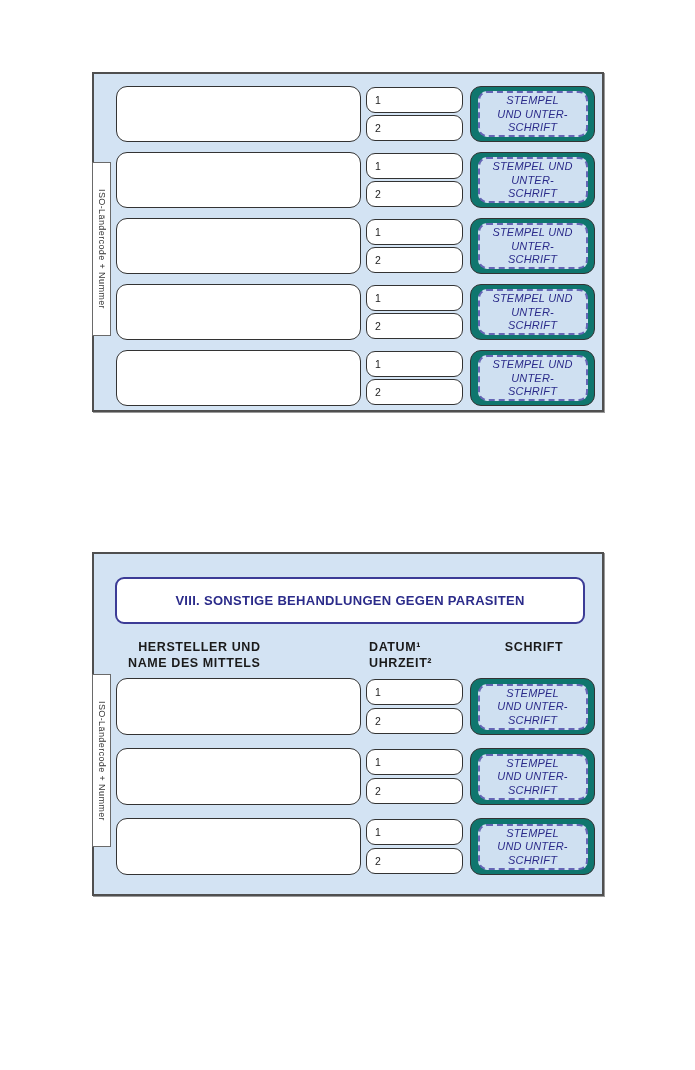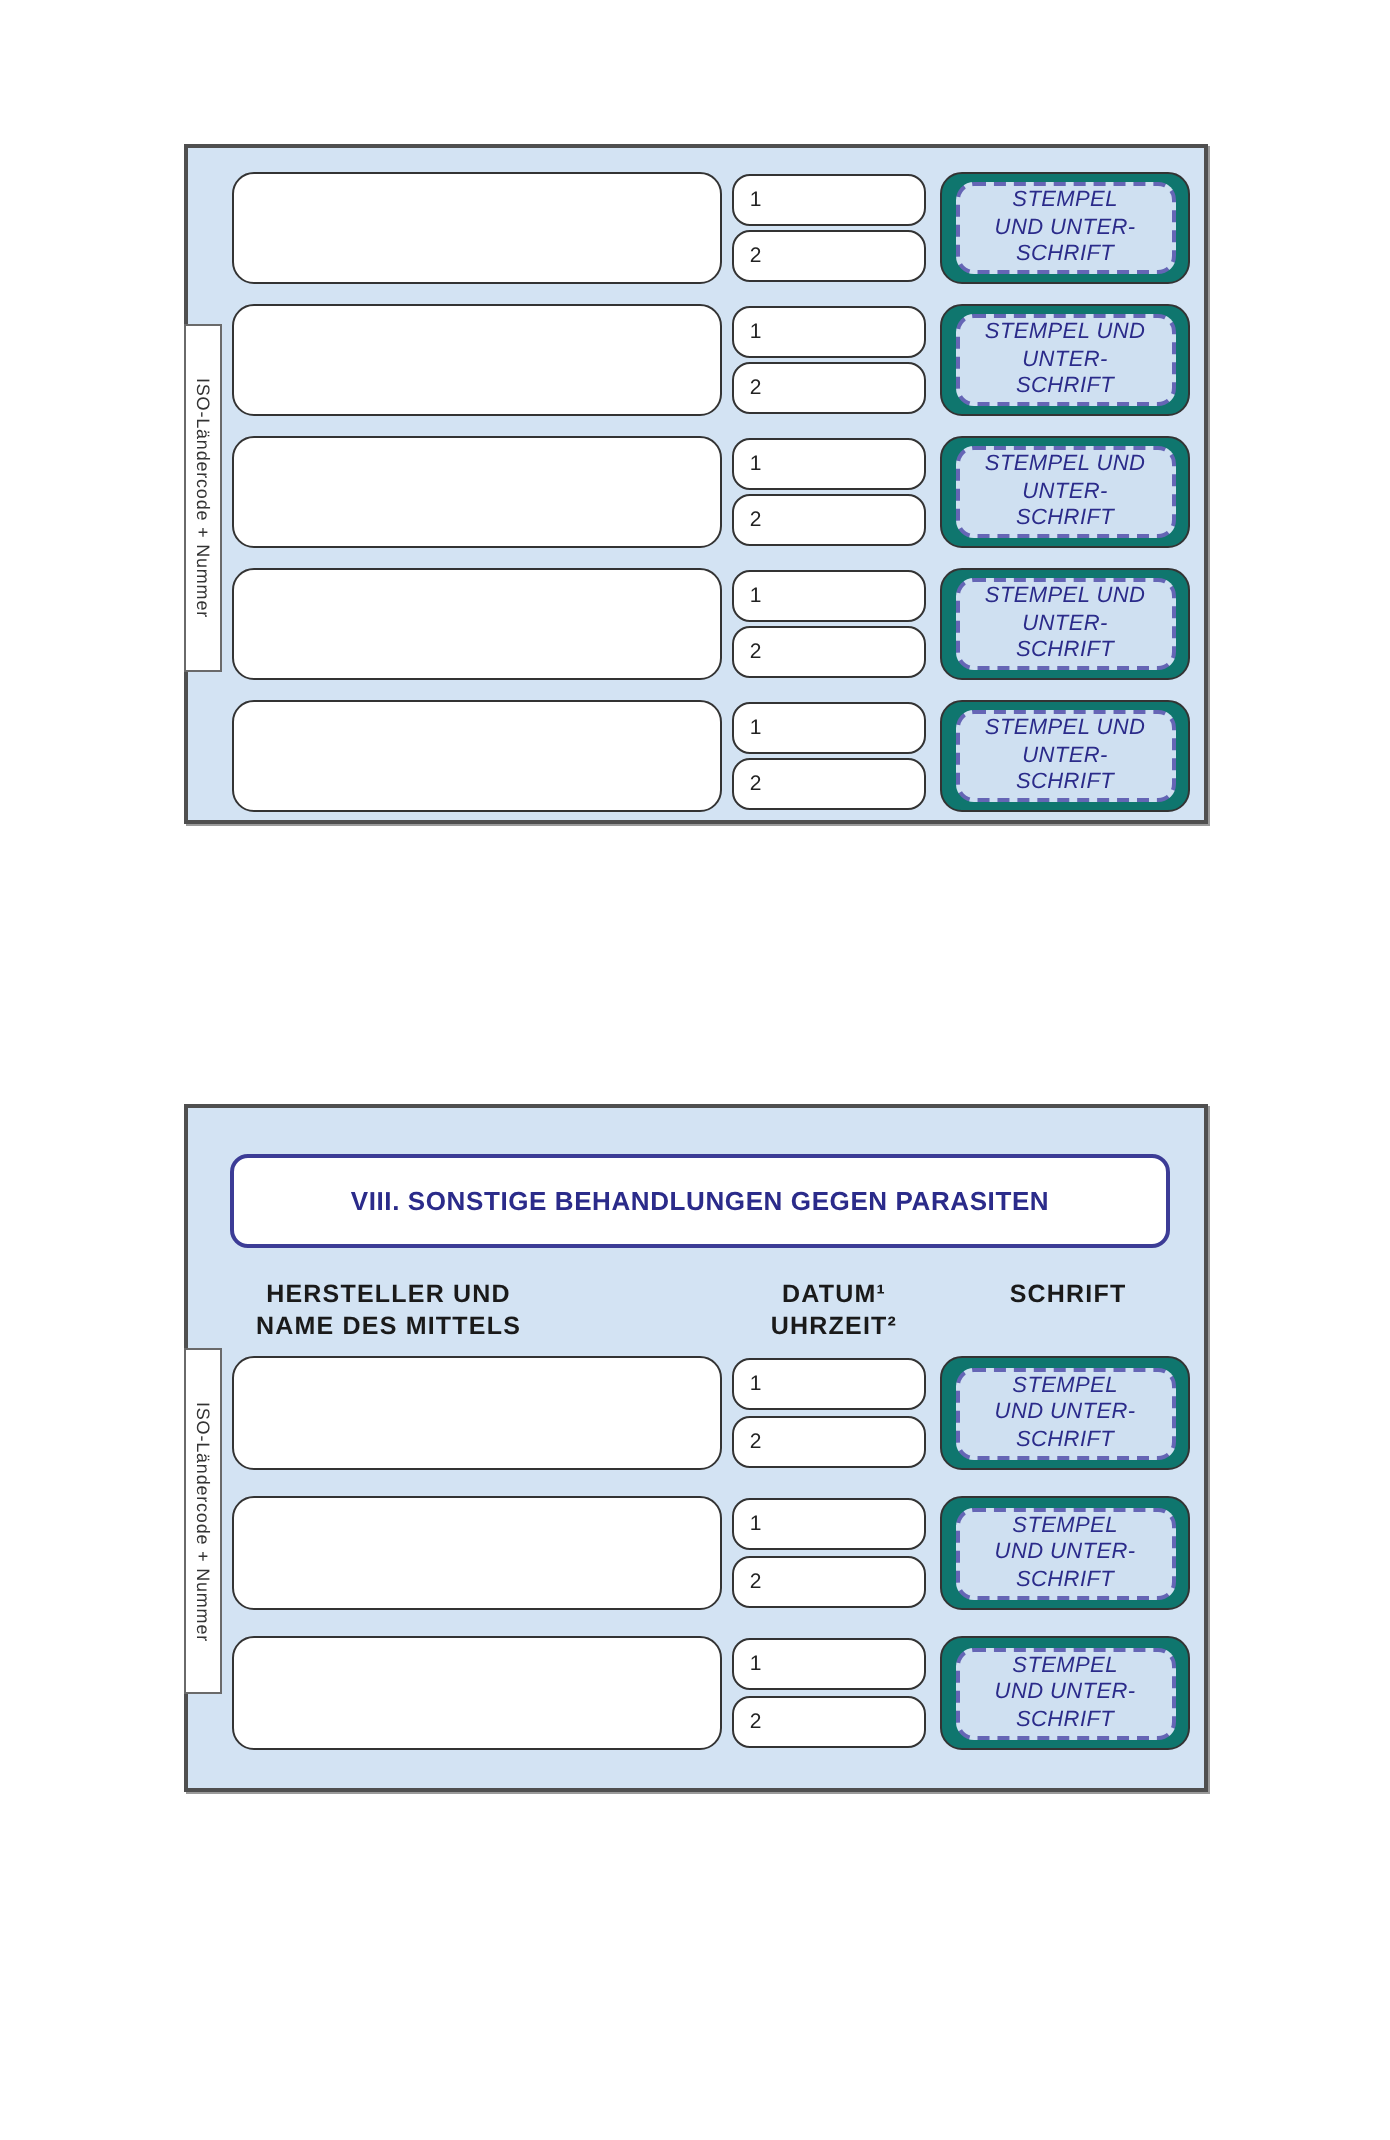--- a/index.html
+++ b/index.html
@@ -50,22 +50,22 @@
 
   .section-title-box{position:absolute;left:21px;top:11px;width:470px;height:47px;
             background:#fff;border:2px solid #3c3c96;border-radius:9px;
             box-sizing:border-box;display:flex;align-items:center;justify-content:center;margin-top:12px;}
   .section-title{font-size:13px;font-weight:bold;color:var(--ink-blue);
                  letter-spacing:.3px;white-space:nowrap;}
 
   .col-headers{position:absolute;top:85px;left:0;right:0;height:36px;
                font-weight:bold;font-size:12.5px;color:var(--header-text);}
   .col-headers .line{display:block;line-height:16px;letter-spacing:.6px;white-space:nowrap;}
-  .col-manufacturer{position:absolute;left:34px;top:0;text-align:center;}
-  .col-datetime{position:absolute;left:275px;width:96px;top:0;text-align:center;}
+  .col-manufacturer{position:absolute;left:34px;top:0;text-align:right;}
+  .col-datetime{position:absolute;left:275px;width:96px;top:0;}
   .col-vet{position:absolute;left:388px;width:104px;top:0;text-align:center;}
 </style>
 </head>
 <body>
 
 <div class="page">
 
   <div class="panel" id="top-panel">
     <div class="side-tab">
       <span>ISO-Ländercode + Nummer</span>

